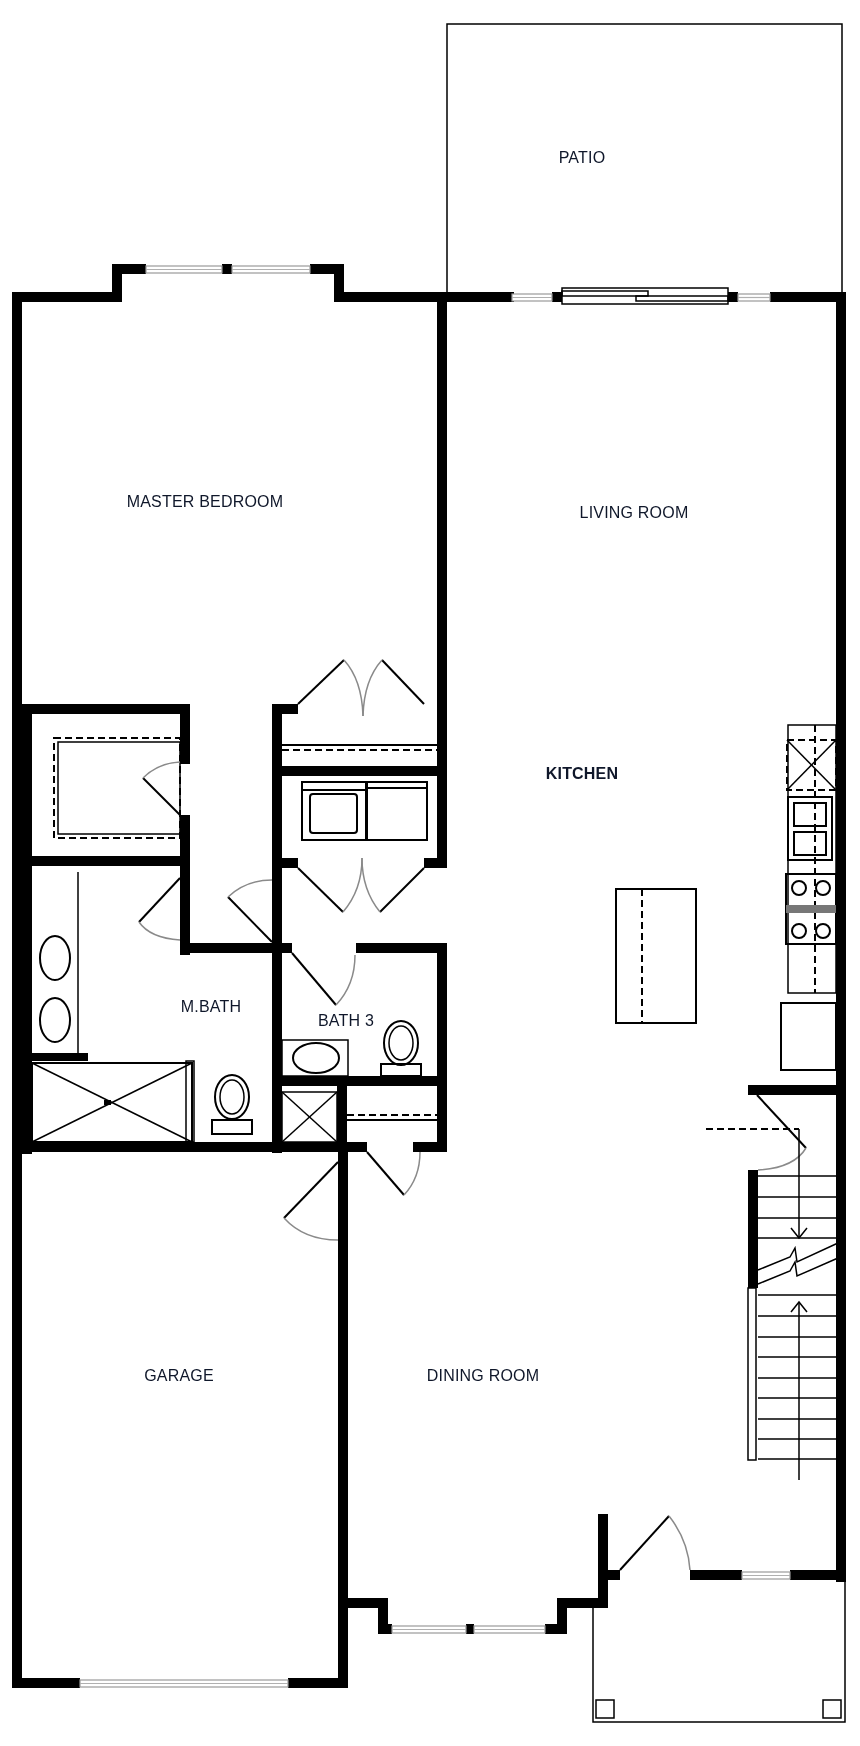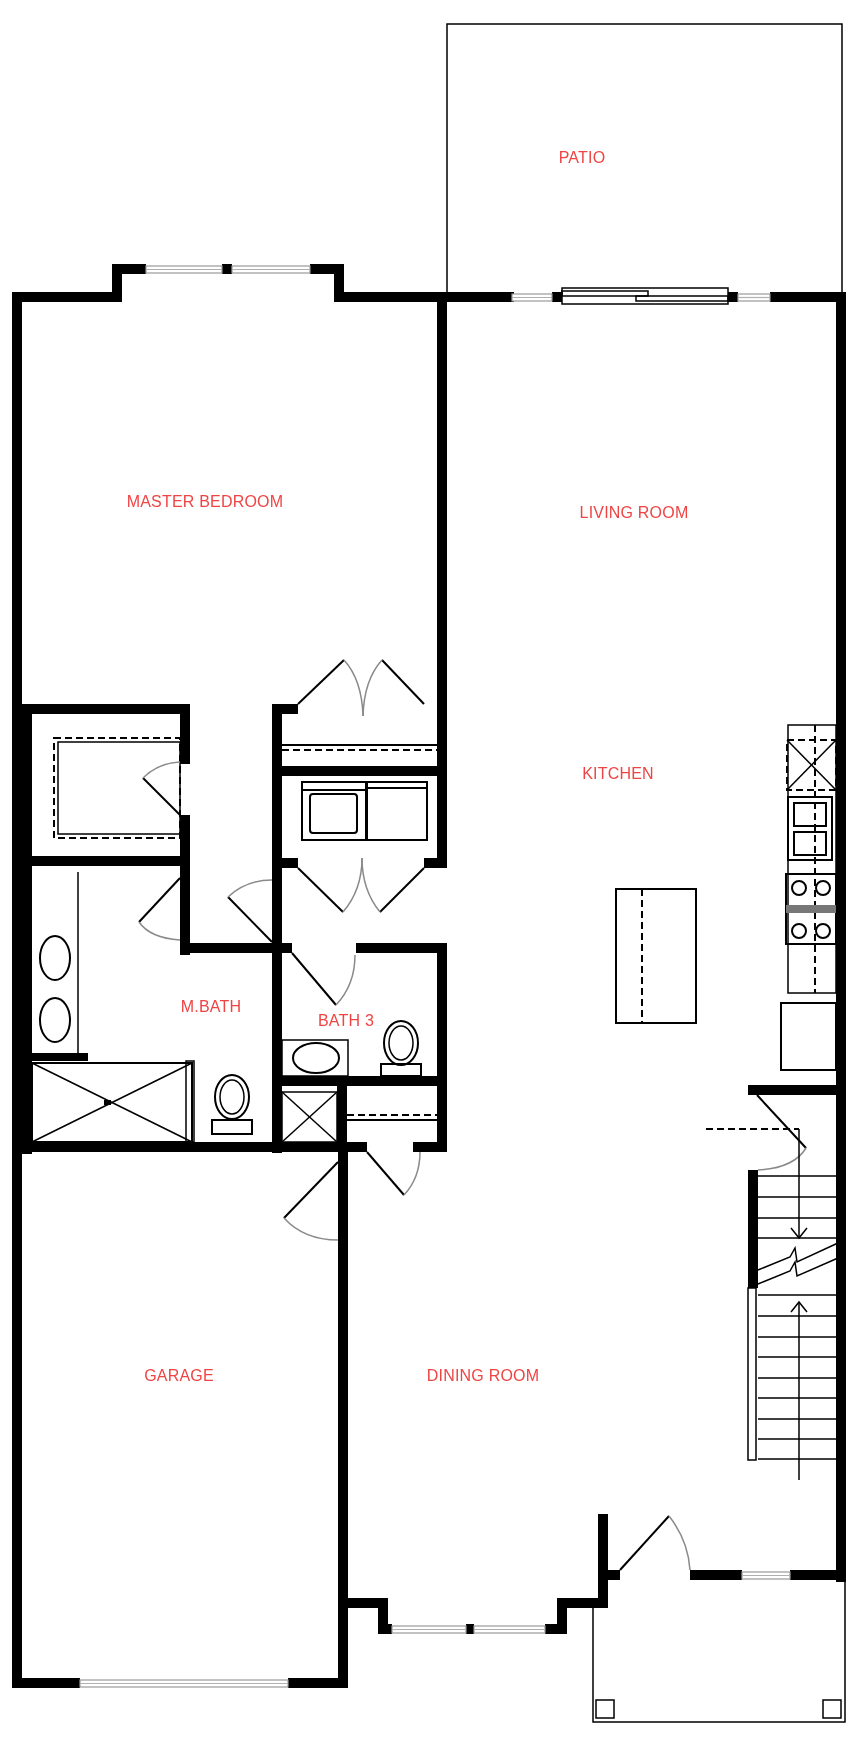--- a/index.html
+++ b/index.html
@@ -10,21 +10,21 @@
   .thin1 { fill: none; stroke: #000000; stroke-width: 1.5; }
   .dash { fill: none; stroke: #000000; stroke-width: 2; stroke-dasharray: 7 4; }
   .arc { fill: none; stroke: #8a8a8a; stroke-width: 1.5; }
   .door { fill: none; stroke: #000000; stroke-width: 2; }
   .glass { fill: #ffffff; stroke: #9a9a9a; stroke-width: 1.2; }
   .glassline { stroke: #b0b0b0; stroke-width: 1.2; }
   .label {
     position: absolute;
     font-family: "Liberation Sans", sans-serif;
     font-size: 16px;
-    color: #ef4444;
+    color: #0f172a;
     letter-spacing: 0.2px;
     white-space: nowrap;
     transform: translate(-50%, -50%);
   }
 </style>
 </head>
 <body>
 
 <svg id="plan" viewBox="0 0 860 1746" xmlns="http://www.w3.org/2000/svg">
 
@@ -285,17 +285,17 @@
   <g>
     <polyline class="thin1" points="593,1608 593,1722 845,1722 845,1580"></polyline>
     <rect class="thin1" x="596" y="1700" width="18" height="18"></rect>
     <rect class="thin1" x="823" y="1700" width="18" height="18"></rect>
   </g>
 </svg>
 
 <div class="label" style="left:582px; top:158px;">PATIO</div>
 <div class="label" style="left:205px; top:502px;text-align:center;">MASTER BEDROOM</div>
 <div class="label" style="left:628px; top:513px;padding-left:12px;">LIVING  ROOM</div>
-<div class="label" style="left:618px; top:774px;">KITCHEN</div>
+<div class="label" style="left:582px; top:774px;font-weight:bold;">KITCHEN</div>
 <div class="label" style="left:175px; top:1007px;margin-left:36px;">M.BATH</div>
 <div class="label" style="left:346px; top:1021px;">BATH 3</div>
 <div class="label" style="left:179px; top:1376px;text-align:right;">GARAGE</div>
 <div class="label" style="left:483px; top:1376px;">DINING ROOM</div>
 
 </body></html>

